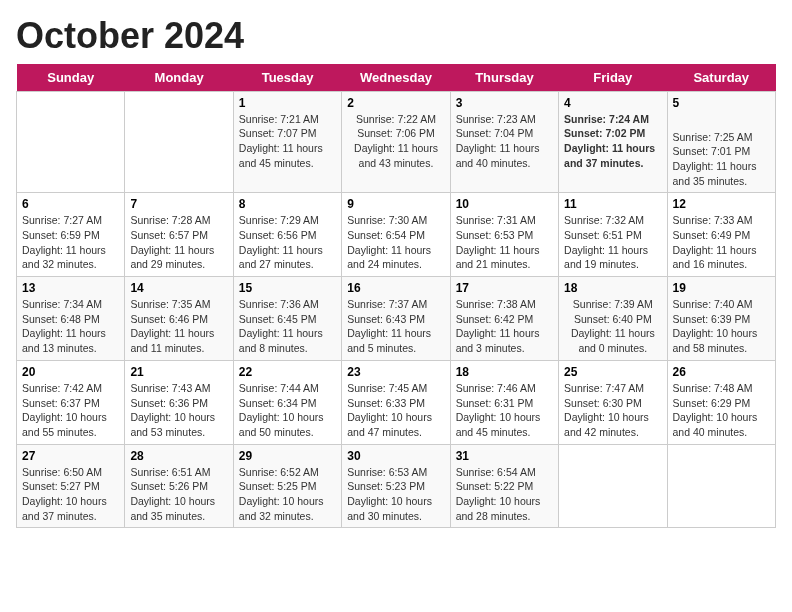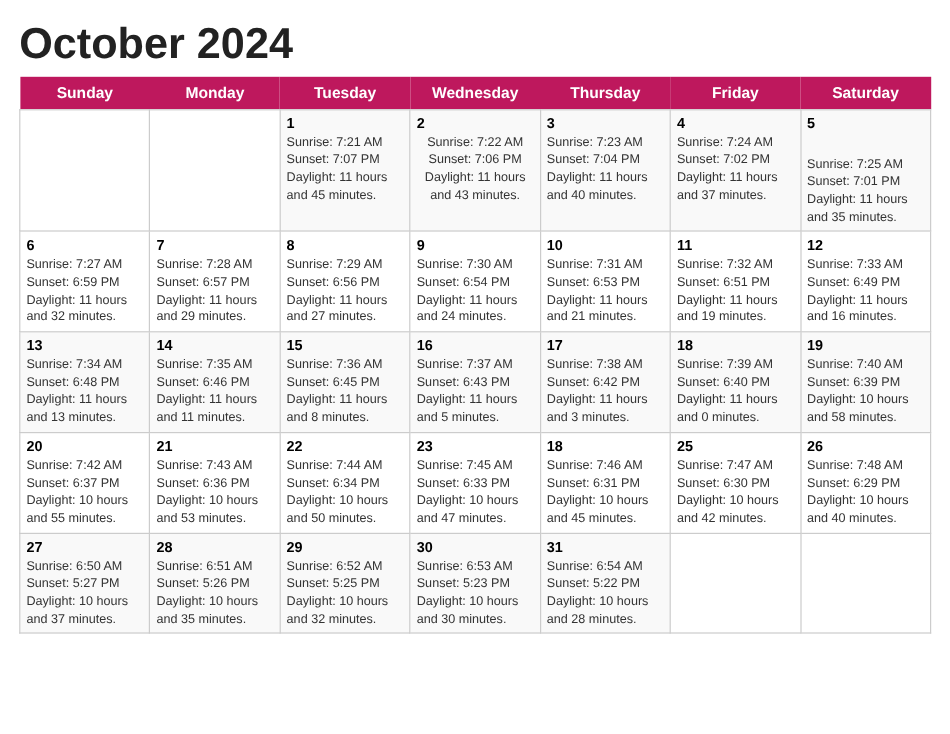--- a/index.html
+++ b/index.html
@@ -124,21 +124,21 @@
 Daylight: 11 hours and 43 minutes.</div>
         </td>
         <td>
           <div class="day-number">3</div>
           <div class="day-info" style="white-space: pre-line;">Sunrise: 7:23 AM
 Sunset: 7:04 PM
 Daylight: 11 hours and 40 minutes.</div>
         </td>
         <td>
           <div class="day-number">4</div>
-          <div class="day-info" style="white-space: pre-line;">Sunrise: 7:24 AM
+          <div class="day-info" style="white-space: pre-line; font-weight: bold;">Sunrise: 7:24 AM
 Sunset: 7:02 PM
 Daylight: 11 hours and 37 minutes.</div>
         </td>
         <td>
           <div class="day-number">5</div>
           <div class="day-info" style="white-space: pre-line; margin-top: 20px;">Sunrise: 7:25 AM
 Sunset: 7:01 PM
 Daylight: 11 hours and 35 minutes.</div>
         </td>
       </tr>
@@ -212,21 +212,21 @@
 Daylight: 11 hours and 5 minutes.</div>
         </td>
         <td>
           <div class="day-number">17</div>
           <div class="day-info" style="white-space: pre-line;">Sunrise: 7:38 AM
 Sunset: 6:42 PM
 Daylight: 11 hours and 3 minutes.</div>
         </td>
         <td>
           <div class="day-number">18</div>
-          <div class="day-info" style="white-space: pre-line;">Sunrise: 7:39 AM
+          <div class="day-info" style="white-space: pre-line; text-align: center;">Sunrise: 7:39 AM
 Sunset: 6:40 PM
 Daylight: 11 hours and 0 minutes.</div>
         </td>
         <td>
           <div class="day-number">19</div>
           <div class="day-info" style="white-space: pre-line;">Sunrise: 7:40 AM
 Sunset: 6:39 PM
 Daylight: 10 hours and 58 minutes.</div>
         </td>
       </tr>

